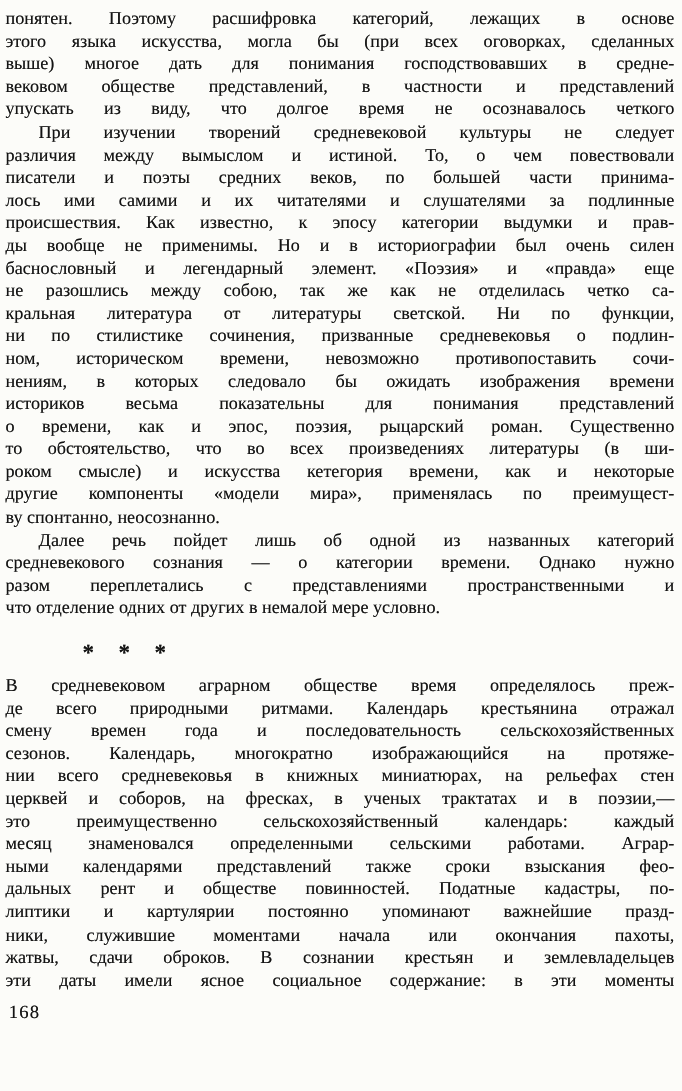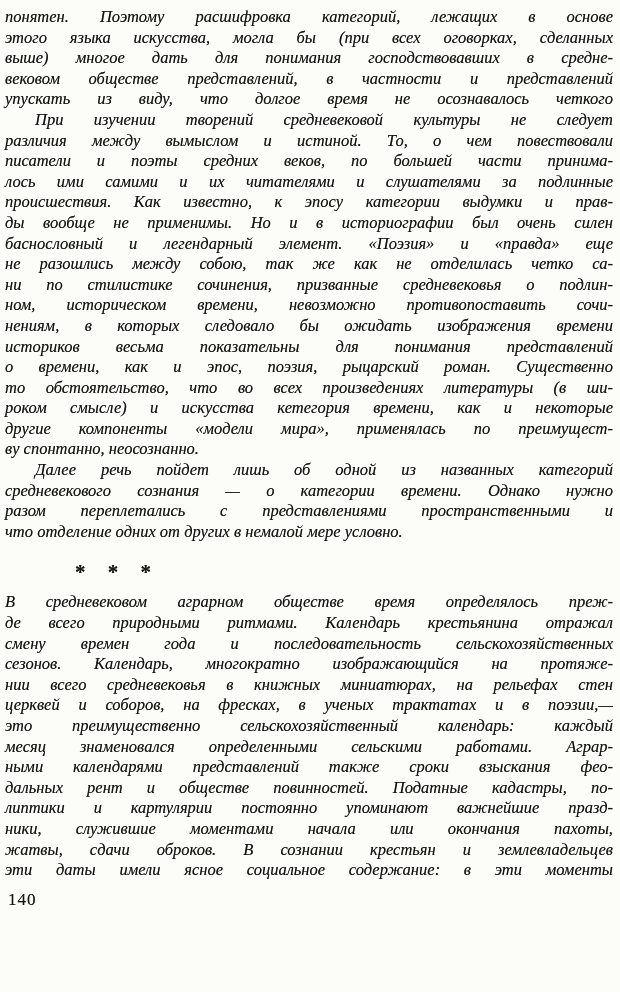--- a/index.html
+++ b/index.html
@@ -14,21 +14,21 @@
     height: 992px;
     background: #fcfcf9;
     color: #141414;
     font-family: "Liberation Serif", "DejaVu Serif", serif;
     font-size: 16.5px;
     line-height: 20.6px;
     padding: 7px 7px 0 5px;
     overflow: hidden;
     text-shadow: 0 0 0.4px rgba(0,0,0,0.55);
   }
-  .para { margin: 0; font-style: italic; }
+  .para { margin: 0; }
   .ln {
     text-align: justify;
     text-align-last: justify;
   }
   .ln.end {
     text-align-last: left;
   }
   .ln.ind {
     text-indent: 30px;
   }
@@ -69,20 +69,21 @@
   <div class="para">
     <div class="ln">упускать из виду, что долгое время не осознавалось четкого</div>
     <div class="ln ind">При изучении творений средневековой культуры не следует</div>
     <div class="ln">различия между вымыслом и истиной. То, о чем повествовали</div>
     <div class="ln">писатели и поэты средних веков, по большей части принима-</div>
     <div class="ln">лось ими самими и их читателями и слушателями за подлинные</div>
     <div class="ln">происшествия. Как известно, к эпосу категории выдумки и прав-</div>
     <div class="ln">ды вообще не применимы. Но и в историографии был очень силен</div>
     <div class="ln">баснословный и легендарный элемент. «Поэзия» и «правда» еще</div>
     <div class="ln">не разошлись между собою, так же как не отделилась четко са-</div>
+    <div class="ln">кральная литература от литературы светской. Ни по функции,</div>
     <div class="ln">ни по стилистике сочинения, призванные средневековья о подлин-</div>
     <div class="ln">ном, историческом времени, невозможно противопоставить сочи-</div>
     <div class="ln">нениям, в которых следовало бы ожидать изображения времени</div>
     <div class="ln">историков весьма показательны для понимания представлений</div>
     <div class="ln">о времени, как и эпос, поэзия, рыцарский роман. Существенно</div>
     <div class="ln">то обстоятельство, что во всех произведениях литературы (в ши-</div>
     <div class="ln">роком смысле) и искусства кетегория времени, как и некоторые</div>
     <div class="ln">другие компоненты «модели мира», применялась по преимущест-</div>
     <div class="ln end">ву спонтанно, неосознанно.</div>
   </div>
@@ -106,15 +107,15 @@
     <div class="ln">это преимущественно сельскохозяйственный календарь: каждый</div>
     <div class="ln">месяц знаменовался определенными сельскими работами. Аграр-</div>
     <div class="ln">ными календарями представлений также сроки взыскания фео-</div>
     <div class="ln">дальных рент и обществе повинностей. Податные кадастры, по-</div>
     <div class="ln">липтики и картулярии постоянно упоминают важнейшие празд-</div>
     <div class="ln">ники, служившие моментами начала или окончания пахоты,</div>
     <div class="ln">жатвы, сдачи оброков. В сознании крестьян и землевладельцев</div>
     <div class="ln">эти даты имели ясное социальное содержание: в эти моменты</div>
   </div>
 
-  <div class="folio">140</div>
+  <div class="folio">168</div>
 
 </div>
 
 </body></html>

